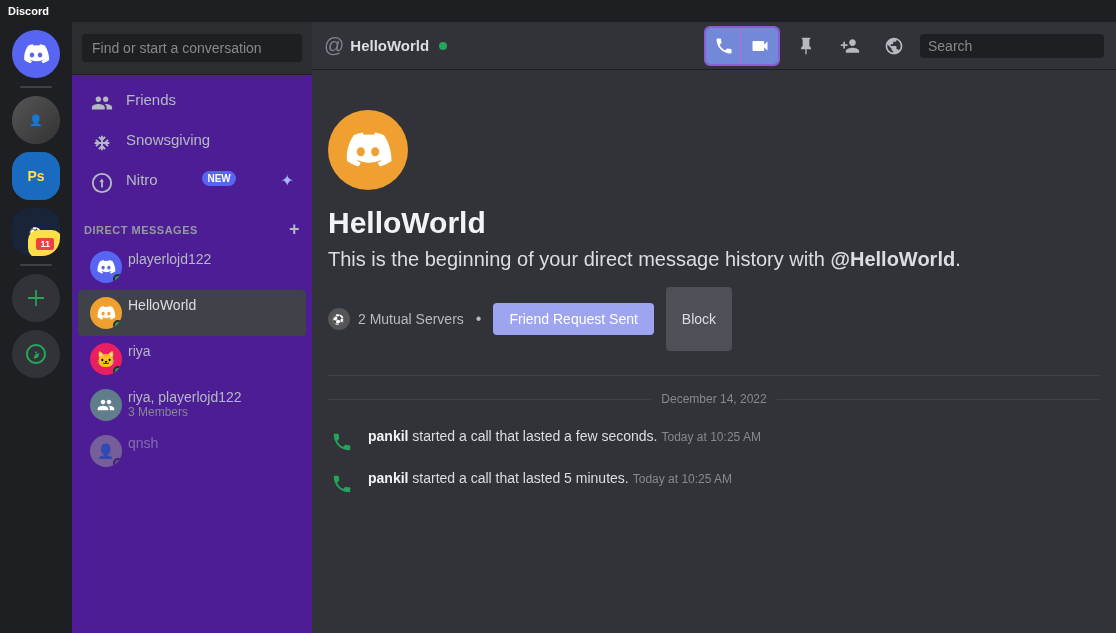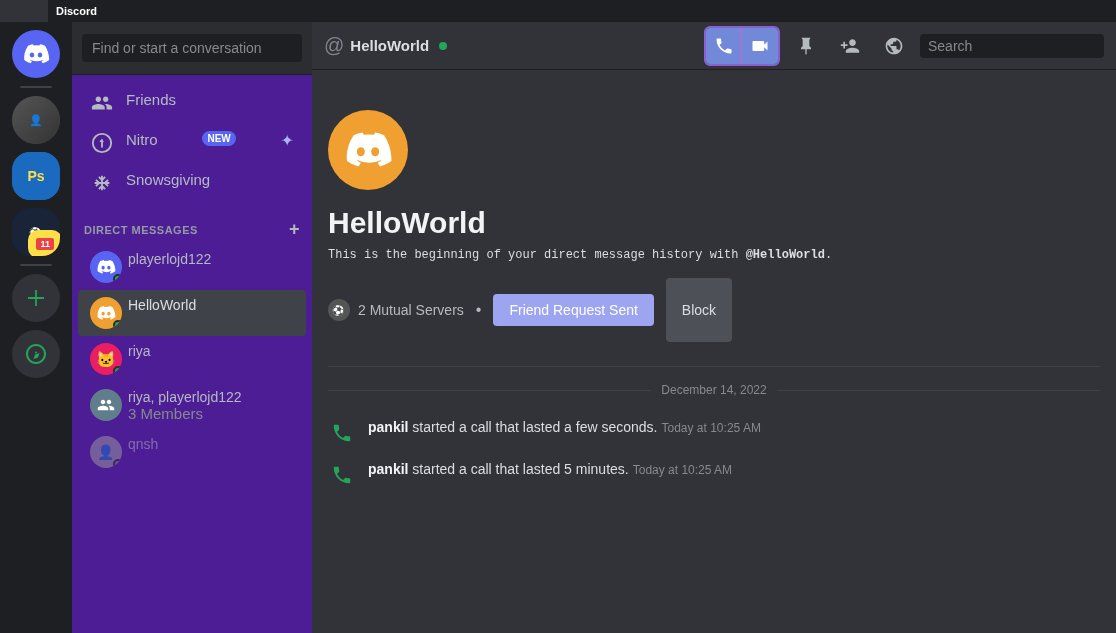--- a/index.html
+++ b/index.html
@@ -12,21 +12,20 @@
       display: flex;
       flex-direction: column;
     }
     
     #titlebar {
       height: 22px;
       background: #1e1f22;
       display: flex;
       align-items: center;
       padding: 0 8px;
-      margin-left: 48px;
     }
     #titlebar span {
       color: #fff;
       font-size: 11px;
       font-weight: 600;
     }
     
     #app {
       display: flex;
       flex: 1;
@@ -193,21 +192,21 @@
       bottom: -1px;
       right: -1px;
       width: 10px;
       height: 10px;
       border-radius: 50%;
       border: 2px solid #2b2d31;
     }
     .status-dot.online { background: #23a55a; }
     .status-dot.offline { background: #80848e; }
     .dm-name { font-size: 14px; font-weight: 500; }
-    .dm-sub { font-size: 15px; color: #87898c; }
+    .dm-sub { font-size: 12px; color: #87898c; }
     
     #main-content {
       flex: 1;
       display: flex;
       flex-direction: column;
       background: #313338;
     }
     
     #topbar {
       height: 48px;
@@ -313,23 +312,22 @@
       margin-bottom: 16px;
     }
     #profile-username {
       font-size: 30px;
       font-weight: 800;
       color: #f2f3f5;
       margin-bottom: 8px;
     }
     #profile-description {
       color: #dbdee1;
-      font-size: 12px;
+      font-size: 20px;
       margin-bottom: 16px;
-      font-family: Liberation Mono, monospace;
     }
     #profile-description strong {
       color: #dbdee1;
       font-weight: 700;
     }
     #profile-actions {
       display: flex;
       align-items: center;
       gap: 12px;
       margin-top: 12px;
@@ -500,36 +498,36 @@
           <svg width="22" height="22" viewBox="0 0 24 24" fill="#b5bac1">
               <path d="M16 11c1.66 0 2.99-1.34 2.99-3S17.66 5 16 5c-1.66 0-3 1.34-3 3s1.34 3 3 3zm-8 0c1.66 0 2.99-1.34 2.99-3S9.66 5 8 5C6.34 5 5 6.34 5 8s1.34 3 3 3zm0 2c-2.33 0-7 1.17-7 3.5V19h14v-2.5c0-2.33-4.67-3.5-7-3.5zm8 0c-.29 0-.62.02-.97.05 1.16.84 1.97 1.97 1.97 3.45V19h6v-2.5c0-2.33-4.67-3.5-7-3.5z"></path>
             </svg>
         </div>
         <span>Friends</span>
       </div>
 
       <div class="dm-nav-item">
         <div class="dm-nav-icon">
           <svg width="22" height="22" viewBox="0 0 24 24" fill="#b5bac1">
+              <path d="M20.04 11H17.6l1.7-1.7-1.41-1.41-3.12 3.11H13V9.23l3.11-3.12L14.7 4.7 13 6.4V3.96h-2V6.4L9.3 4.7 7.89 6.11 11 9.23V11H9.23L6.11 7.89 4.7 9.3 6.4 11H3.96v2H6.4L4.7 14.7l1.41 1.41L9.23 13H11v1.77l-3.11 3.12 1.41 1.41L11 17.6v2.44h2V17.6l1.7 1.7 1.41-1.41L13 14.77V13h1.77l3.12 3.11 1.41-1.41L17.6 13h2.44v-2z"></path>
+            </svg>
+        </div>
+        <span>Snowsgiving</span>
+      </div>
+
+      <div class="dm-nav-item">
+        <div class="dm-nav-icon">
+          <svg width="22" height="22" viewBox="0 0 24 24" fill="#b5bac1">
               <circle cx="12" cy="12" r="10" fill="none" stroke="#b5bac1" stroke-width="2"></circle>
               <path d="M12 7l2 4h-1v6h-2v-6H9z" fill="#b5bac1"></path>
             </svg>
         </div>
         <span>Nitro</span>
         <span class="nitro-badge">NEW</span>
         <span class="sparkle">✦</span>
-      </div>
-
-      <div class="dm-nav-item">
-        <div class="dm-nav-icon">
-          <svg width="22" height="22" viewBox="0 0 24 24" fill="#b5bac1">
-              <path d="M20.04 11H17.6l1.7-1.7-1.41-1.41-3.12 3.11H13V9.23l3.11-3.12L14.7 4.7 13 6.4V3.96h-2V6.4L9.3 4.7 7.89 6.11 11 9.23V11H9.23L6.11 7.89 4.7 9.3 6.4 11H3.96v2H6.4L4.7 14.7l1.41 1.41L9.23 13H11v1.77l-3.11 3.12 1.41 1.41L11 17.6v2.44h2V17.6l1.7 1.7 1.41-1.41L13 14.77V13h1.77l3.12 3.11 1.41-1.41L17.6 13h2.44v-2z"></path>
-            </svg>
-        </div>
-        <span>Snowsgiving</span>
       </div>
     </div>
     <div id="dm-list-header">
       <span>Direct Messages</span>
       <span style="cursor:pointer; font-size:18px; color:#b5bac1;">+</span>
     </div>
     <div id="dm-list">
 
       <div class="dm-item">
         <div class="dm-avatar" style="background:#5865f2;">

